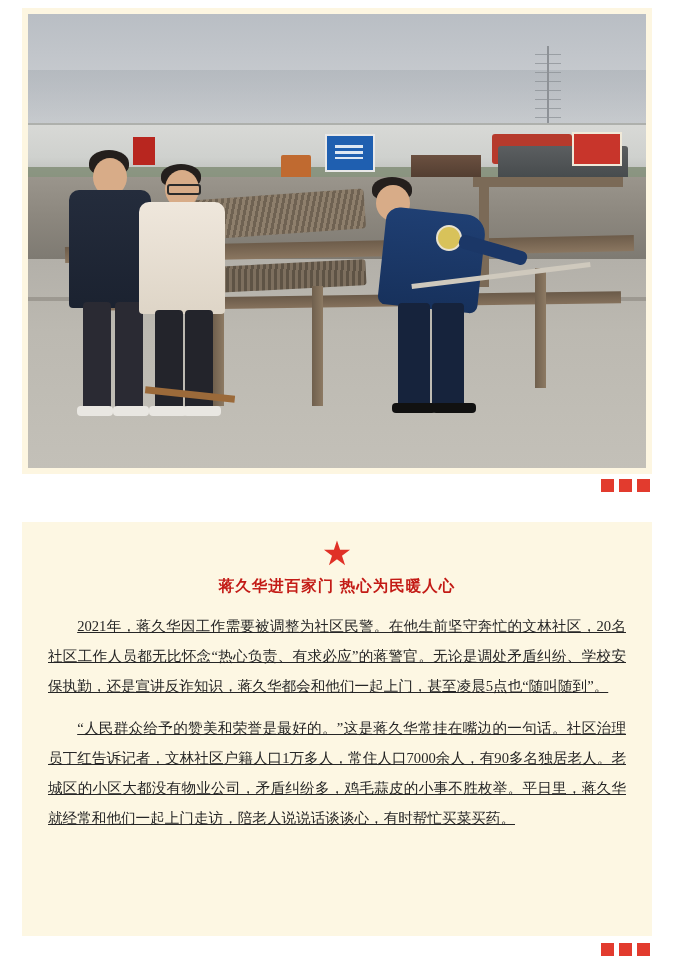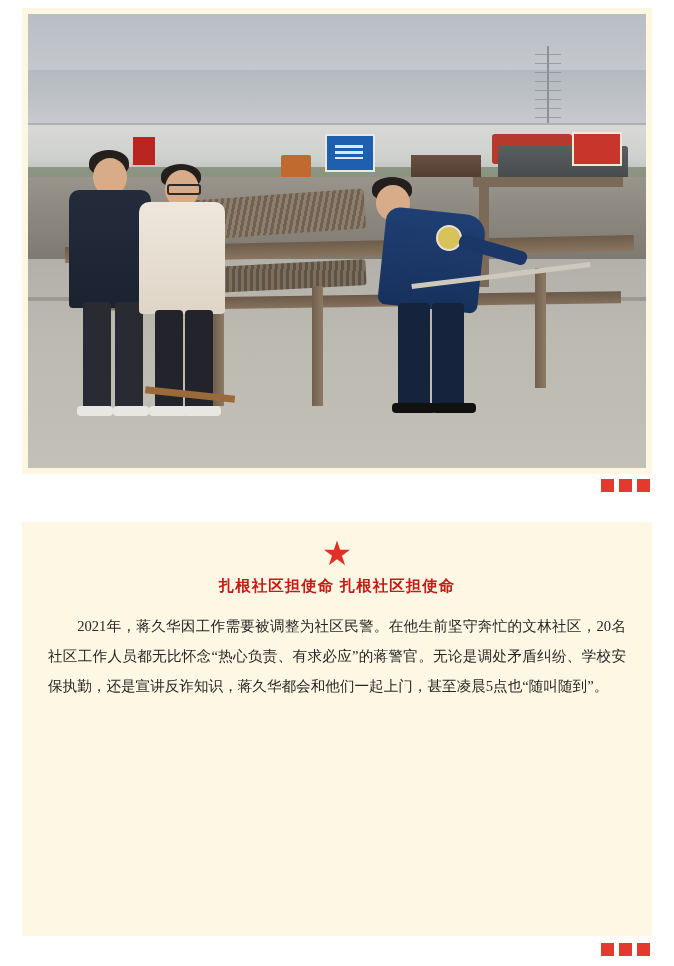--- a/index.html
+++ b/index.html
@@ -280,20 +280,21 @@
   }
   .para {
     color: #262626;
     font-size: 14.6px;
     line-height: 30px;
     text-align: justify;
     text-justify: inter-ideograph;
     text-indent: 2em;
     margin: 12px 0 2px 0;
     font-family: "Liberation Serif", serif;
+    text-decoration: underline;
   }
 </style>
 </head>
 <body>
 
 <div class="page">
 
   <div class="photo-card">
     <div class="photo">
       <div class="sky"></div>
@@ -363,22 +364,23 @@
   <div class="red-dots dots-top">
     <span></span>
     <span></span>
     <span></span>
   </div>
 
   <div class="text-card">
     <div class="star-wrap">
       <span class="star">★</span>
     </div>
-    <div class="headline">扎根社区担使命  扎根社区担使命</div>
+    <div class="headline">蒋久华进百家门  热心为民暖人心</div>
     <p class="para">2021年，蒋久华因工作需要被调整为社区民警。在他生前坚守奔忙的文林社区，20名社区工作人员都无比怀念“热心负责、有求必应”的蒋警官。无论是调处矛盾纠纷、学校安保执勤，还是宣讲反诈知识，蒋久华都会和他们一起上门，甚至凌晨5点也“随叫随到”。</p>
+    <p class="para">“人民群众给予的赞美和荣誉是最好的。”这是蒋久华常挂在嘴边的一句话。社区治理员丁红告诉记者，文林社区户籍人口1万多人，常住人口7000余人，有90多名独居老人。老城区的小区大都没有物业公司，矛盾纠纷多，鸡毛蒜皮的小事不胜枚举。平日里，蒋久华就经常和他们一起上门走访，陪老人说说话谈谈心，有时帮忙买菜买药。</p>
   </div>
 
   <div class="red-dots dots-bottom">
     <span></span>
     <span></span>
     <span></span>
   </div>
 
 </div>
 

